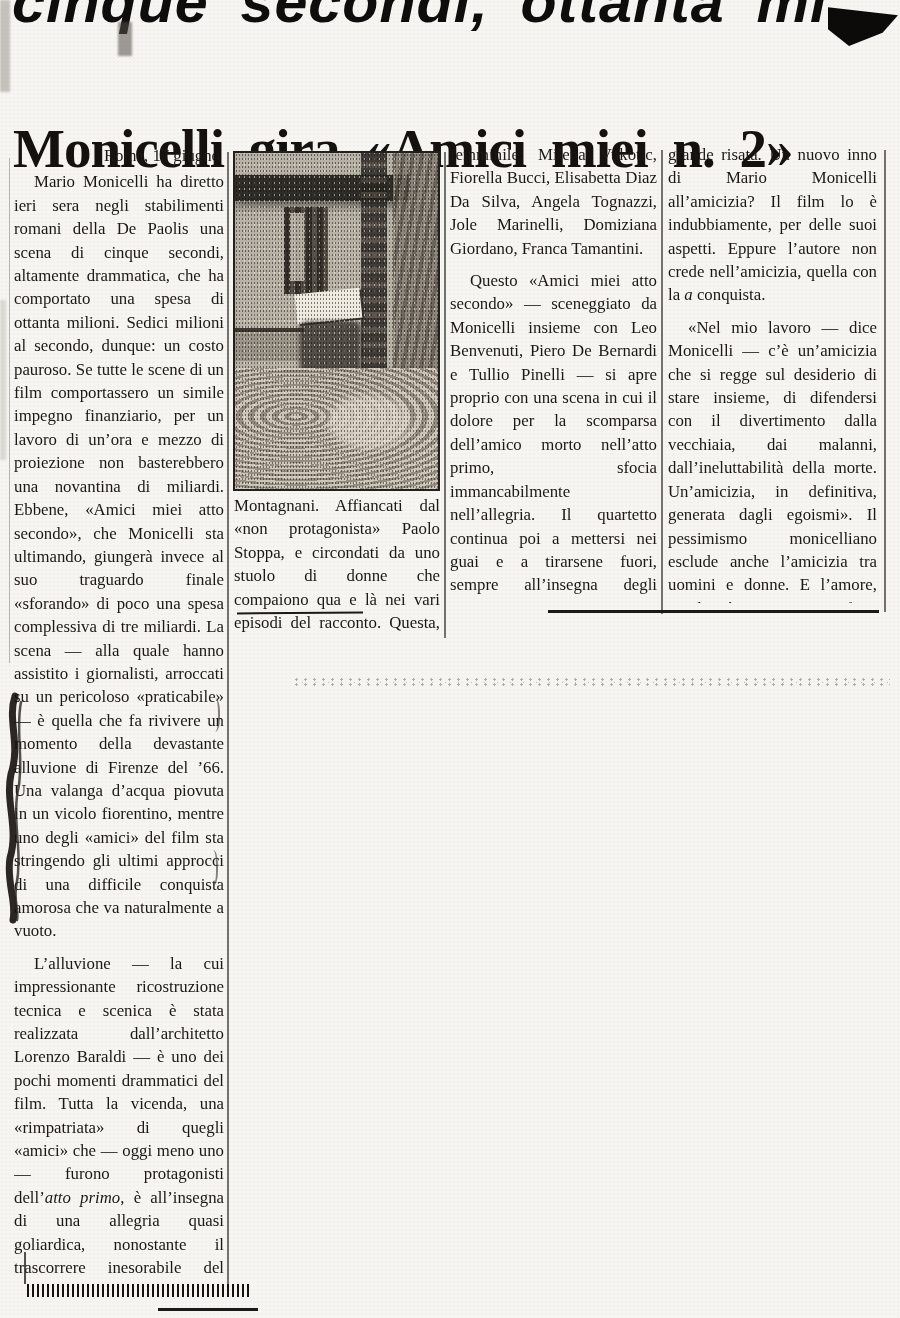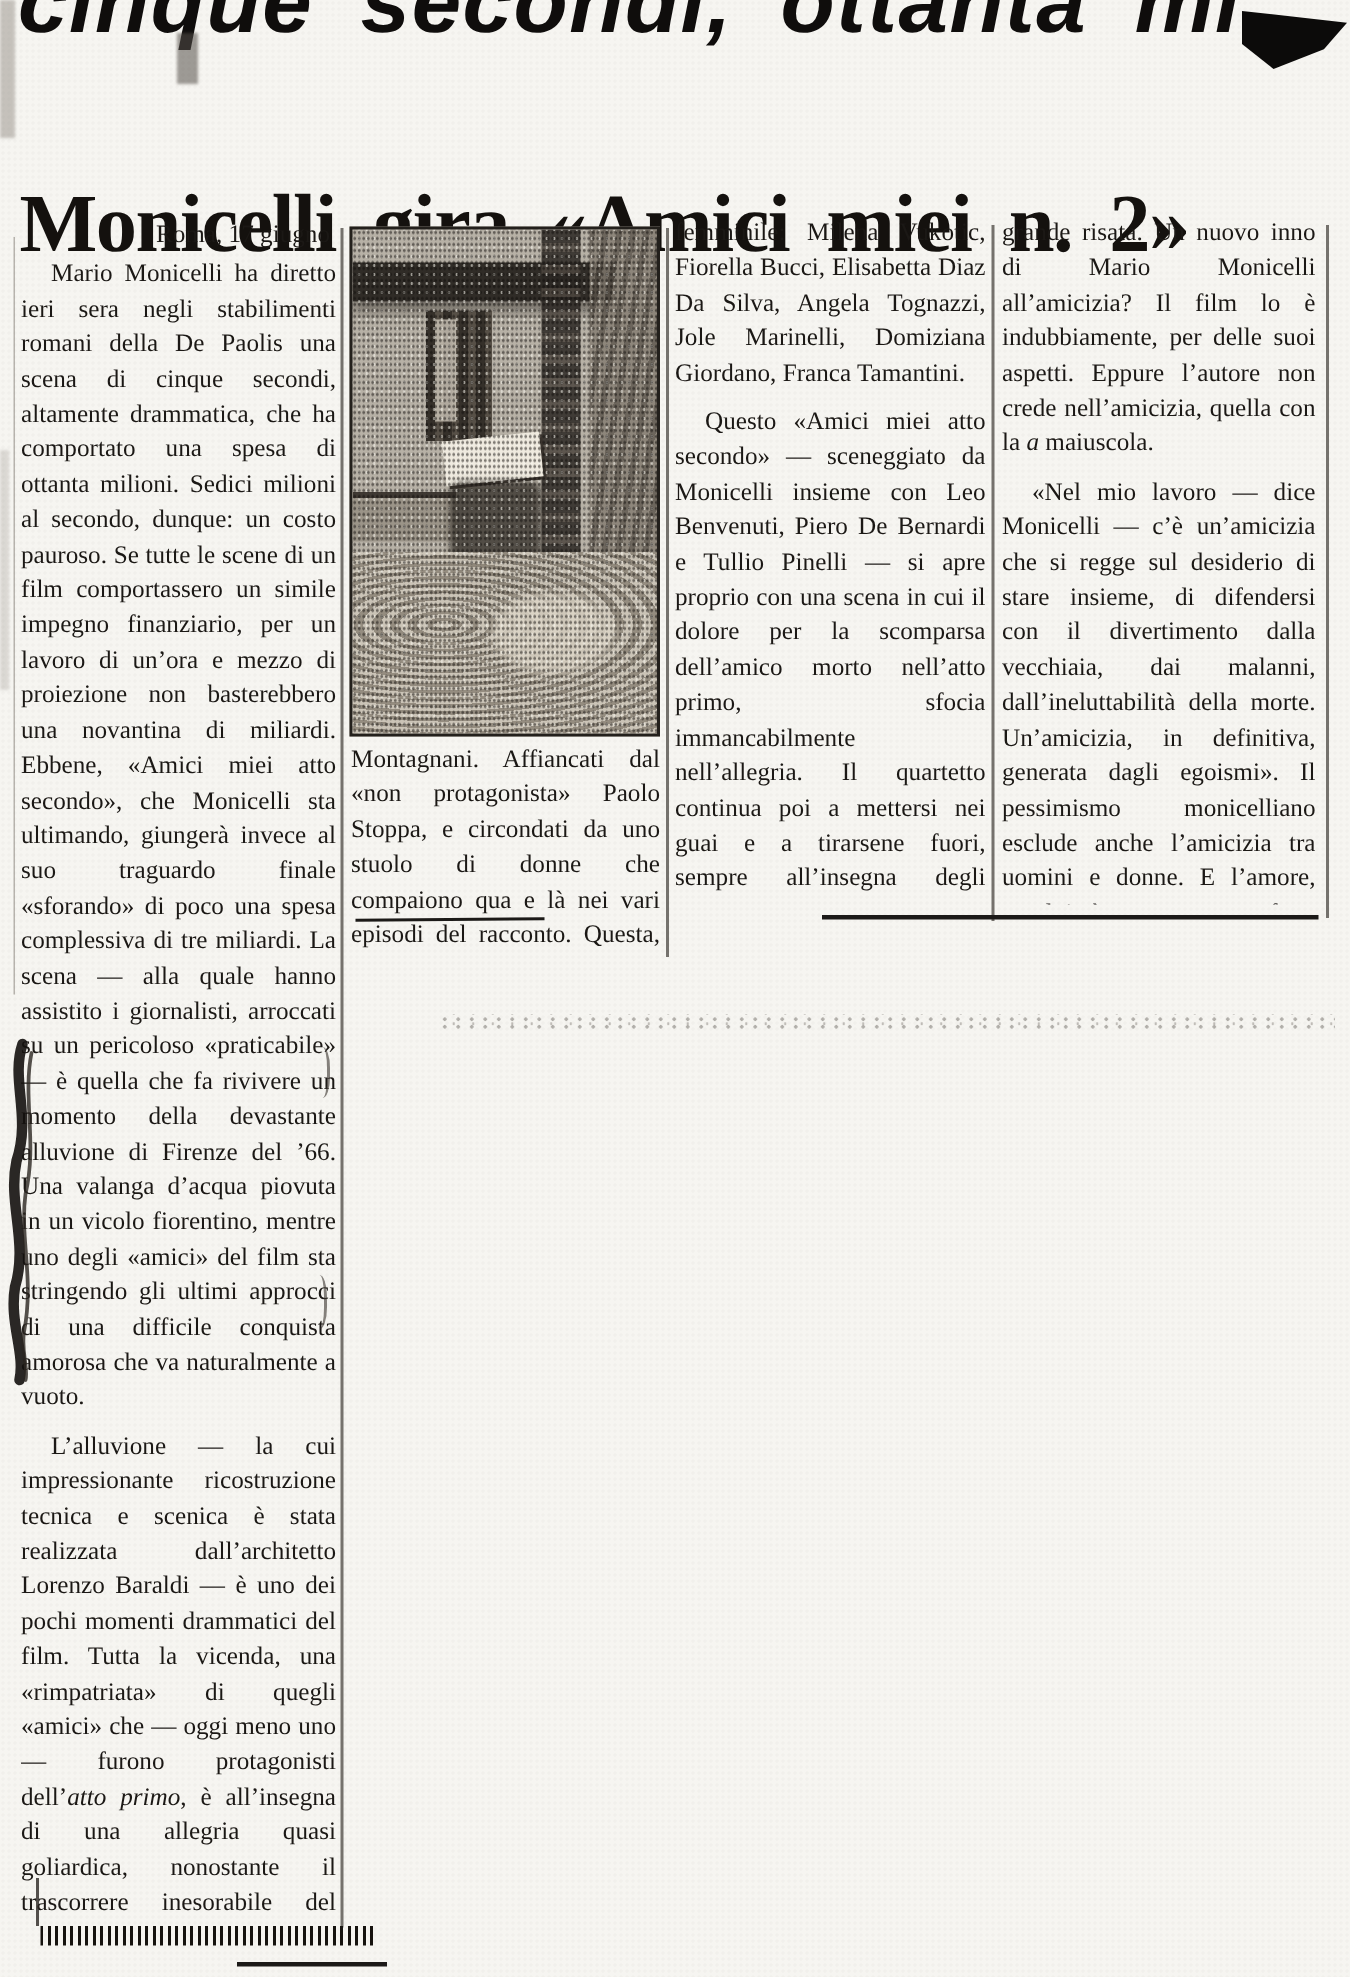--- a/index.html
+++ b/index.html
@@ -129,21 +129,21 @@
   </div>
 
   <div class="col" id="col2t">
       <p class="noindent runon"><span>Montagnani. Affiancati dal «non protagonista» Paolo Stoppa, e circondati da uno stuolo di donne che compaiono qua e là nei vari episodi del racconto. Questa, nel film, la rappresentanza</span></p>
     </div>
   <div class="col" id="col3">
       <p class="noindent"><span>femminile: Milena Vukotic, Fiorella Bucci, Elisabetta Diaz Da Silva, Angela Tognazzi, Jole Marinelli, Domiziana Giordano, Franca Tamantini.</span></p>
       <p class="runon"><span>Questo «Amici miei atto secondo» — sceneggiato da Monicelli insieme con Leo Benvenuti, Piero De Bernardi e Tullio Pinelli — si apre proprio con una scena in cui il dolore per la scomparsa dell’amico morto nell’atto primo, sfocia immancabilmente nell’allegria. Il quartetto continua poi a mettersi nei guai e a tirarsene fuori, sempre all’insegna degli scherzi reciproci, degli sfottò, delle trovate estrose, o piccanti. Anche quando uno di loro — il personaggio interpretato da Tognazzi — viene colpito da una semiparalisi, gli amici risolvono il fatto, apparentemente irreparabile, con una commossa,</span></p>
     </div>
   <div class="col" id="col4">
-  <p class="noindent"><span>grande risata. Un nuovo inno di Mario Monicelli all’amicizia? Il film lo è indubbiamente, per delle suoi aspetti. Eppure l’autore non crede nell’amicizia, quella con la </span><span class="it">a</span><span> maiuscola.</span></p>
+  <p class="noindent"><span>grande risata. Un nuovo inno di Mario Monicelli all’amicizia? Il film lo è indubbiamente, per delle suoi aspetti. Eppure l’autore non crede nell’amicizia, quella con la </span><span class="it">a</span><span> conquista.</span></p>
       <p><span>«Nel mio lavoro — dice Monicelli — c’è un’amicizia che si regge sul desiderio di stare insieme, di difendersi con il divertimento dalla vecchiaia, dai malanni, dall’ineluttabilità della morte. Un’amicizia, in definitiva, generata dagli egoismi». Il pessimismo monicelliano esclude anche l’amicizia tra uomini e donne. E l’amore, per lui, è soprattutto un fatto d’inimicizia. «Di odio, di contrasti», incalza. «Se così non fosse, del resto, che amore sarebbe? Soltanto qualcosa di mediocre».</span></p>
     </div>
 
   <div class="hrule" id="hr-col2"></div>
   <div class="hrule" id="hr-long"></div>
   <div class="stripes"></div>
   <div class="hrule" id="hr-bottom"></div>
   <div class="dotband"></div>
 
   <div class="faintline"></div>

